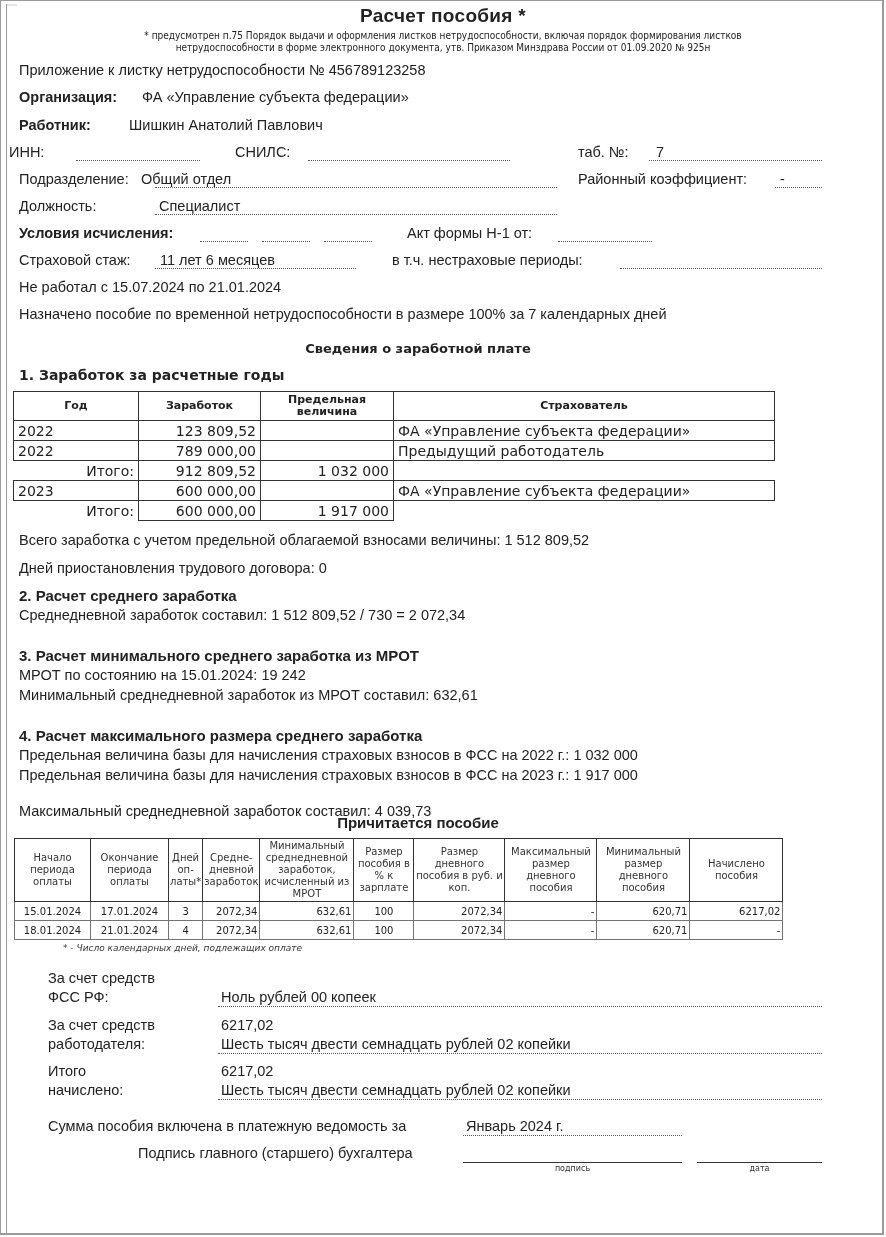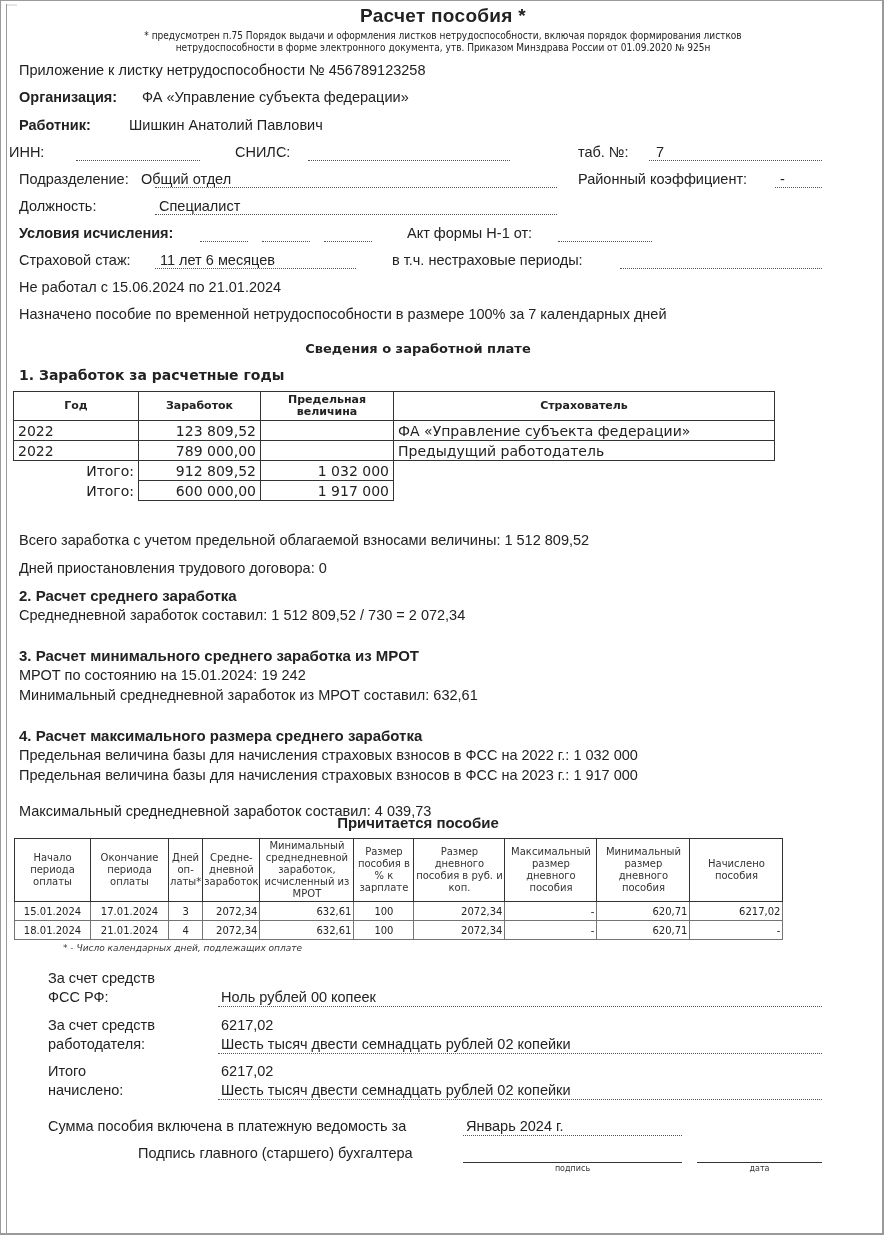--- a/index.html
+++ b/index.html
@@ -95,21 +95,21 @@
   <div class="dotline" style="left:558px; top:241px; width:94px;"></div>
 
   <div class="abs t14 cond" style="left:19px; top:252px;">Страховой стаж:</div>
   <div class="val cond" style="left:160px; top:252px;">11 лет 6 месяцев</div>
   <div class="dotline" style="left:155px; top:268px; width:201px;"></div>
 
   <div class="abs t14 cond" style="left:392px; top:252px;">в т.ч. нестраховые периоды:</div>
   <div class="val cond" style="left:622px; top:252px;"></div>
   <div class="dotline" style="left:620px; top:268px; width:202px;"></div>
 
-  <div class="abs t14 cond" style="left:19px; top:279px;">Не работал с 15.06.2024 по 21.01.2024</div>
+  <div class="abs t14 cond" style="left:19px; top:279px;">Не работал с 15.07.2024 по 21.01.2024</div>
   <div class="abs t14 cond" style="left:19px; top:306px;">Назначено пособие по временной нетрудоспособности в размере 100% за 7 календарных дней</div>
 
   <div class="abs sec-head" style="left:0; width:836px; text-align:center; top:341px;">Сведения о заработной плате</div>
   <div class="abs sec-head" style="left:19px; top:367px; font-size:14px;">1. Заработок за расчетные годы</div>
 
   <table class="earn">
     <tbody>
         <tr>
       <th class="c1" style="text-align:center;">Год</th>
       <th class="c2" style="text-align:center;">Заработок</th>
@@ -126,20 +126,26 @@
       <td class="c1 b">2022</td>
       <td class="c2 b">789 000,00</td>
       <td class="c3 b"></td>
       <td class="c4 b">Предыдущий работодатель</td>
     </tr>
     <tr>
       <td class="c1 nb" style="text-align:right;">Итого:</td>
       <td class="c2 b">912 809,52</td>
       <td class="c3 b">1 032 000</td>
       <td class="c4 nb lb"></td>
+    </tr>
+    <tr>
+      <td class="c1 b">2023</td>
+      <td class="c2 b">600 000,00</td>
+      <td class="c3 b"></td>
+      <td class="c4 b">ФА «Управление субъекта федерации»</td>
     </tr>
     <tr>
       <td class="c1 nb" style="text-align:right;">Итого:</td>
       <td class="c2 b">600 000,00</td>
       <td class="c3 b">1 917 000</td>
       <td class="c4 nb lb"></td>
     </tr>
   </tbody>
     </table>
 

